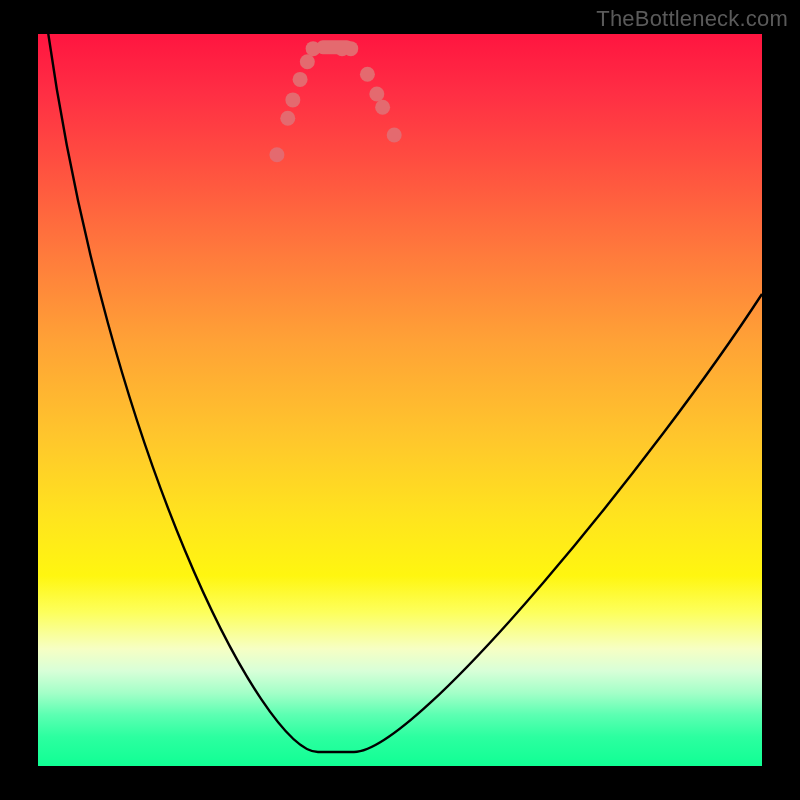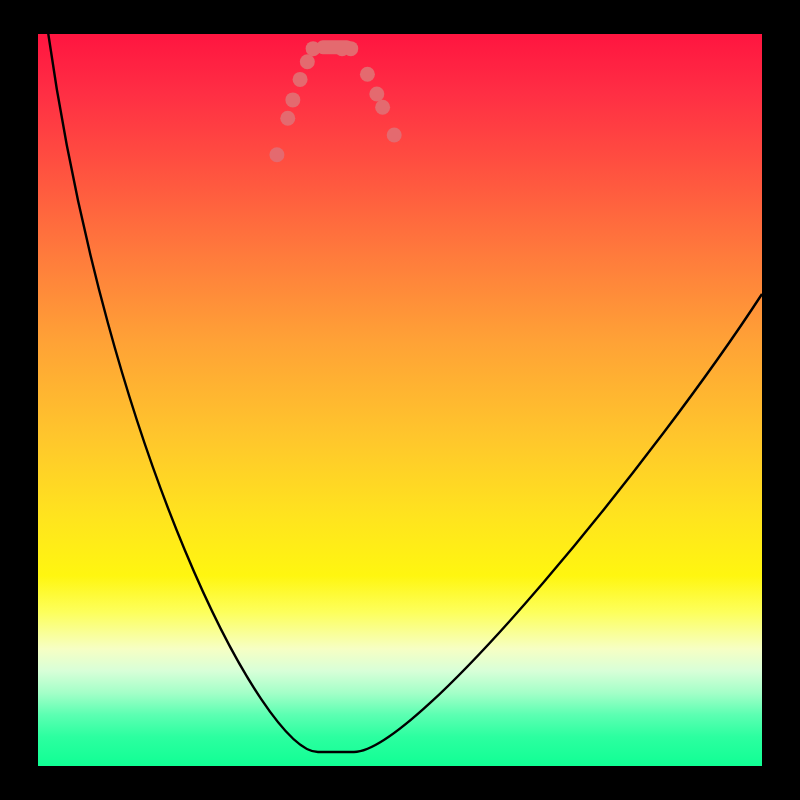--- a/index.html
+++ b/index.html
@@ -49,20 +49,21 @@
     position: absolute;
     left: 0; top: 0;
     width: 100%; height: 100%;
     overflow: visible;
   }
 </style>
 </head>
 <body>
 
 <div class="container">
+  <div class="watermark">TheBottleneck.com</div>
   <div class="plot-area">
     <svg class="curve" viewBox="0 0 724 732" preserveAspectRatio="none">
       <path id="curvePath" d="M 10 -2 C 70 420, 225 718, 280 718 L 316 718 C 380 718, 620 420, 724 260" fill="none" stroke="#000000" stroke-width="2.4"></path>
       <g id="markerGroup">
           <circle cx="238.92000000000002" cy="120.77999999999997" r="7.5" fill="#e46a6f"></circle>
           <circle cx="249.77999999999997" cy="84.17999999999995" r="7.5" fill="#e46a6f"></circle>
           <circle cx="254.848" cy="65.88" r="7.5" fill="#e46a6f"></circle>
           <circle cx="262.088" cy="45.384000000000015" r="7.5" fill="#e46a6f"></circle>
           <circle cx="269.32800000000003" cy="27.815999999999917" r="7.5" fill="#e46a6f"></circle>
           <circle cx="275.12" cy="14.639999999999986" r="7.5" fill="#e46a6f"></circle>

